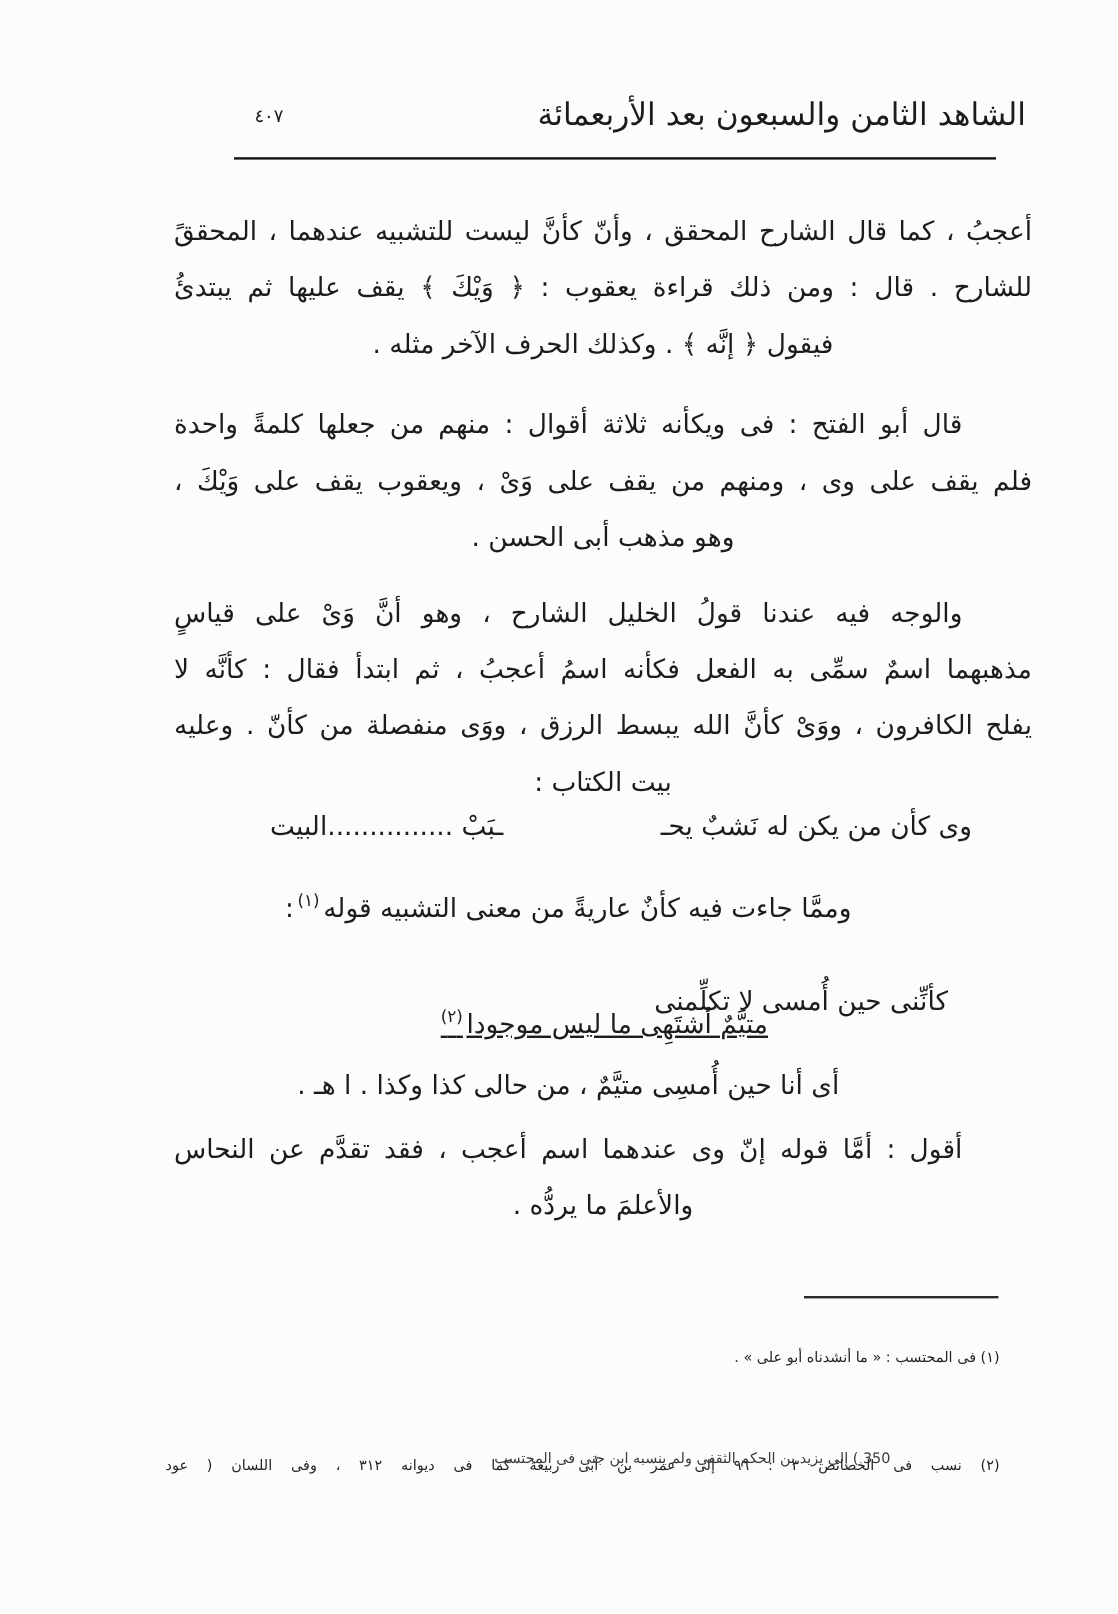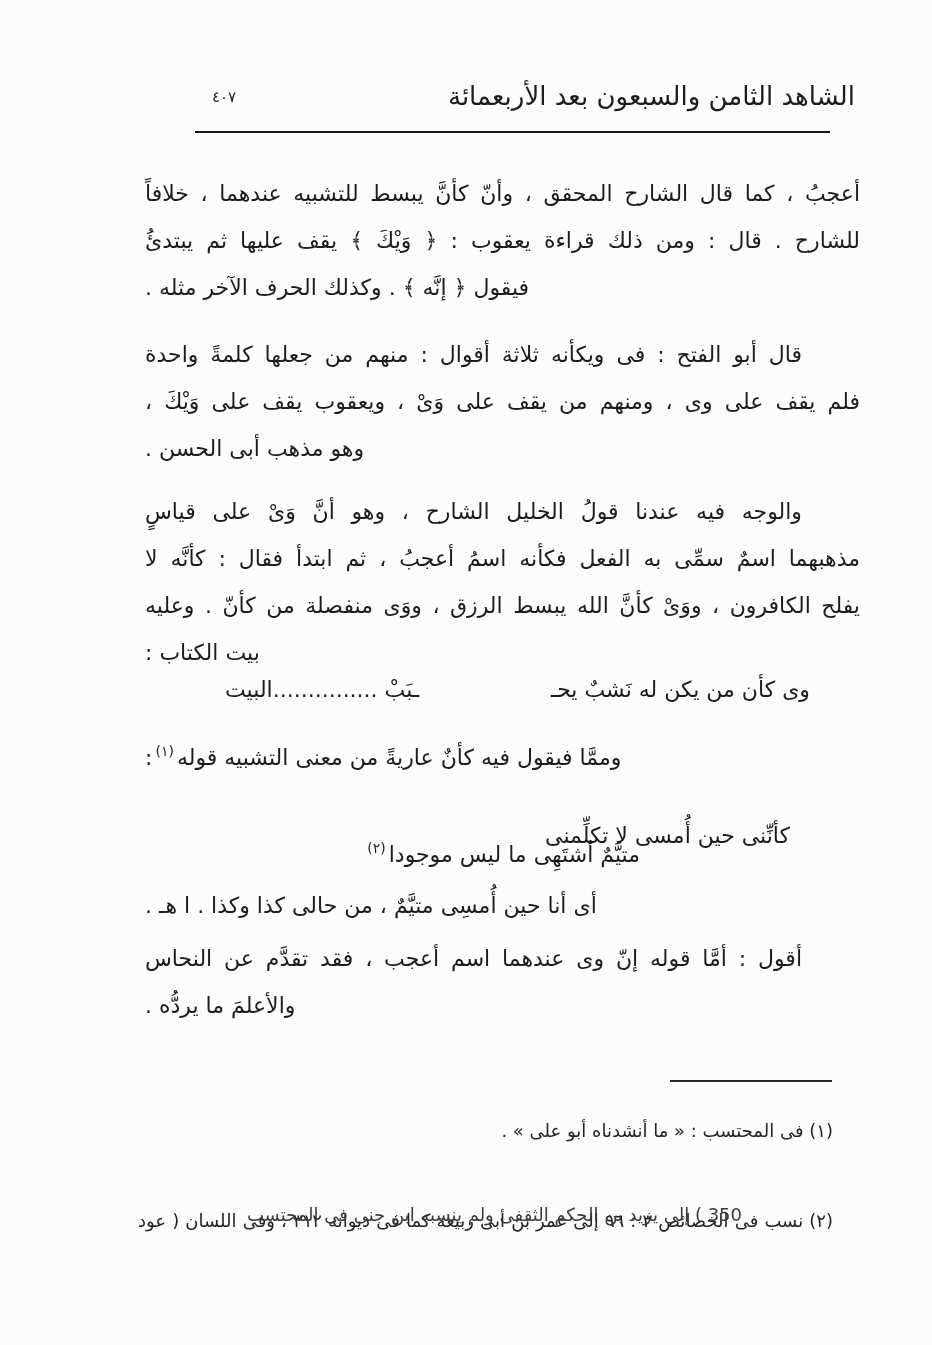--- a/index.html
+++ b/index.html
@@ -15,73 +15,73 @@
   }
   .abs{position:absolute;}
   
   .hdr-title{top:80px;right:77px;font-size:26px;line-height:32px;}
   .hdr-pageno{top:82px;left:212px;font-size:15px;line-height:30px;letter-spacing:2px;}
   .hdr-rule{top:131px;left:195px;width:635px;height:2px;background:#161616;}
   
   .bl{
     left:145px;width:715px;
     font-size:22px;line-height:36px;
-    text-align:left;
+    text-align:center;
     white-space:nowrap;
   }
   .bl.j{
     text-align:justify;text-align-last:justify;
     white-space:normal;
   }
   .bl.ind{padding-right:58px;width:657px;}
   .sup{font-size:14px;position:relative;top:-9px;padding:0 3px;}
   
   .verse-kitab{
     top:672px;left:225px;width:585px;
     display:flex;justify-content:space-between;
     font-size:22px;line-height:36px;
   }
   .v2a{top:789px;right:142px;font-size:22px;line-height:36px;margin-top:29px;}
-  .v2b{top:837px;right:292px;font-size:22px;line-height:36px;}
+  .v2b{top:837px;right:292px;font-size:22px;line-height:36px;text-decoration:underline;}
   
   .fn-rule{top:1080px;left:670px;width:162px;height:2px;background:#2a2a2a;}
-  .fn{font-size:18px;line-height:30px;color:#242424;}
+  .fn{font-size:12px;line-height:30px;color:#242424;}
   .fn1{top:1116px;right:99px;}
   .fn2l1{top:1162px;right:99px;left:138px;text-align:justify;text-align-last:justify;margin-top:44px;}
   .fn2l2{top:1200px;right:190px;color:#3a3a3a;}
 </style>
 </head>
 <body>
 
 <div class="page">
 
   <div class="abs hdr-title">الشاهد الثامن والسبعون بعد الأربعمائة</div>
   <div class="abs hdr-pageno">٤٠٧</div>
   <div class="abs hdr-rule"></div>
 
-  <div class="abs bl j" style="top:176px">أعجبُ ، كما قال الشارح المحقق ، وأنّ كأنَّ يبسط للتشبيه عندهما ، خلافاً</div>
+  <div class="abs bl j" style="top:176px">أعجبُ ، كما قال الشارح المحقق ، وأنّ كأنَّ ليست للتشبيه عندهما ، المحققً</div>
   <div class="abs bl j" style="top:223px">للشارح . قال : ومن ذلك قراءة يعقوب : ﴿ وَيْكَ ﴾ يقف عليها ثم يبتدئُ</div>
   <div class="abs bl" style="top:270px">فيقول ﴿ إنَّه ﴾ . وكذلك الحرف الآخر مثله .</div>
 
   <div class="abs bl j ind" style="top:337px">قال أبو الفتح : فى ويكأنه ثلاثة أقوال : منهم من جعلها كلمةً واحدة</div>
   <div class="abs bl j" style="top:384px">فلم يقف على وى ، ومنهم من يقف على وَىْ ، ويعقوب يقف على وَيْكَ ،</div>
   <div class="abs bl" style="top:431px">وهو مذهب أبى الحسن .</div>
 
   <div class="abs bl j ind" style="top:494px">والوجه فيه عندنا قولُ الخليل الشارح ، وهو أنَّ وَىْ على قياسٍ</div>
   <div class="abs bl j" style="top:541px">مذهبهما اسمٌ سمِّى به الفعل فكأنه اسمُ أعجبُ ، ثم ابتدأ فقال : كأنَّه لا</div>
   <div class="abs bl j" style="top:588px">يفلح الكافرون ، ووَىْ كأنَّ الله يبسط الرزق ، ووَى منفصلة من كأنّ . وعليه</div>
   <div class="abs bl" style="top:635px">بيت الكتاب :</div>
 
   <div class="abs verse-kitab">
     <span>وى كأن من يكن له نَشبٌ يحـ</span>
     <span>ـبَبْ ...............البيت</span>
   </div>
 
   <div class="abs bl ind" style="top:740px">
-    <span>وممَّا فيقول فيه كأنٌ عاريةً من معنى التشبيه قوله</span><span class="sup">(١)</span><span>:</span>
+    <span>وممَّا جاءت فيه كأنٌ عاريةً من معنى التشبيه قوله</span><span class="sup">(١)</span><span>:</span>
   </div>
 
   <div class="abs v2a">كأنِّنى حين أُمسى لا تكلِّمنى</div>
   <div class="abs v2b">
     <span>متيَّمٌ أشتَهِى ما ليس موجودا</span><span class="sup">(٢)</span>
   </div>
 
   <div class="abs bl j ind" style="top:941px">أقول : أمَّا قوله إنّ وى عندهما اسم أعجب ، فقد تقدَّم عن النحاس</div>
 
   <div class="abs bl ind" style="top:888px">أى أنا حين أُمسِى متيَّمٌ ، من حالى كذا وكذا . ا هـ .</div>

